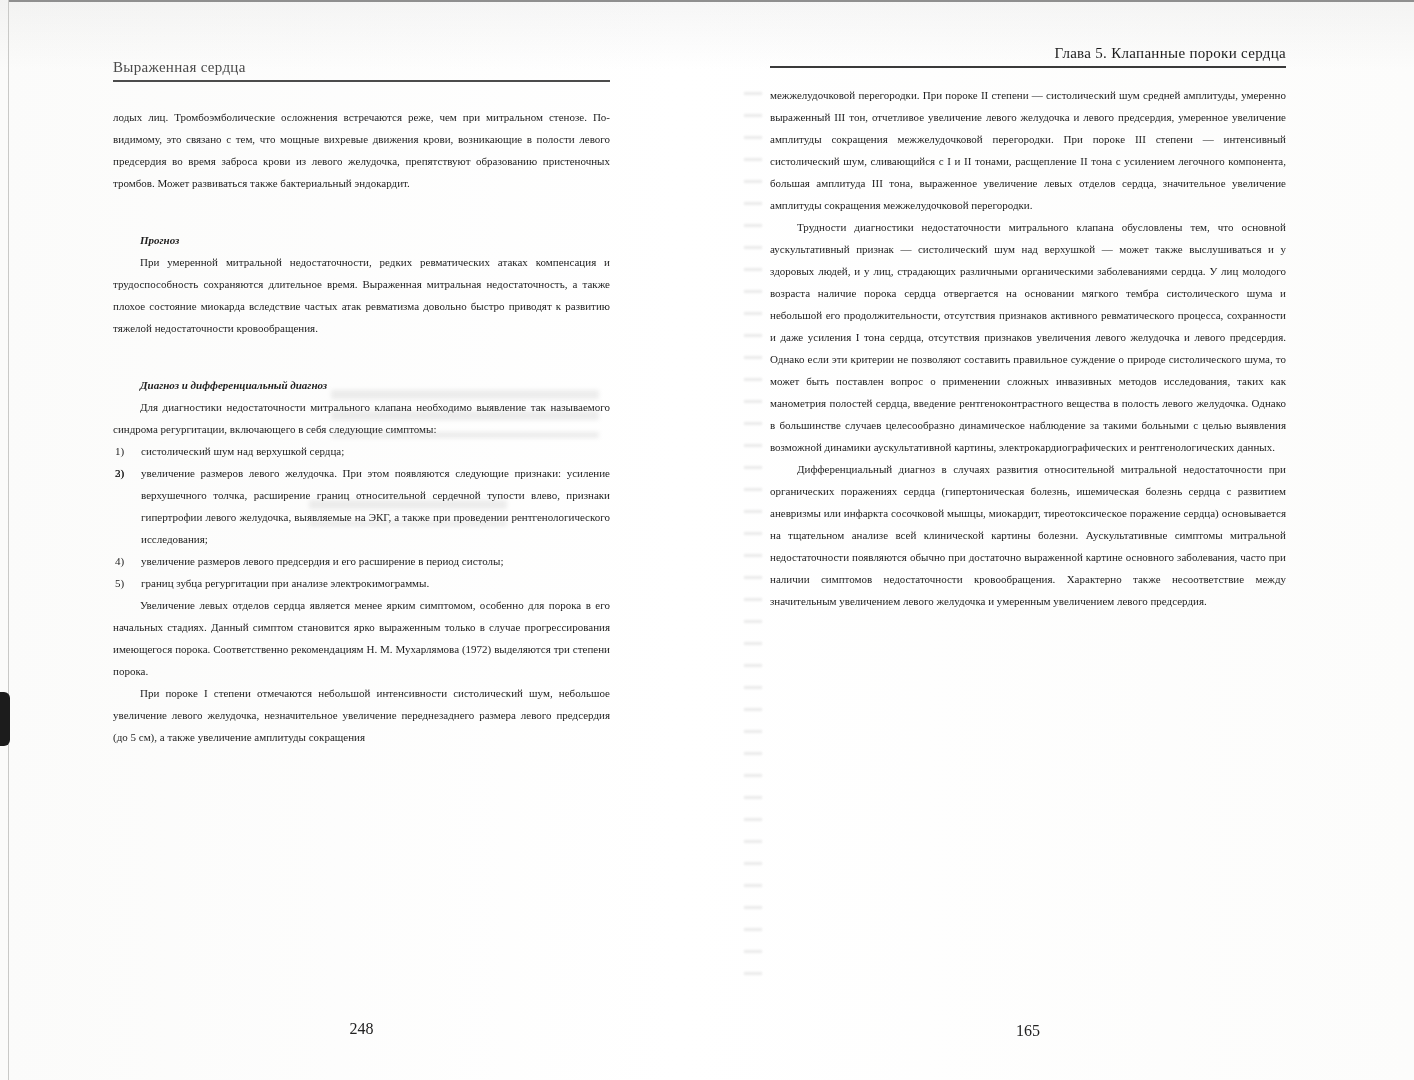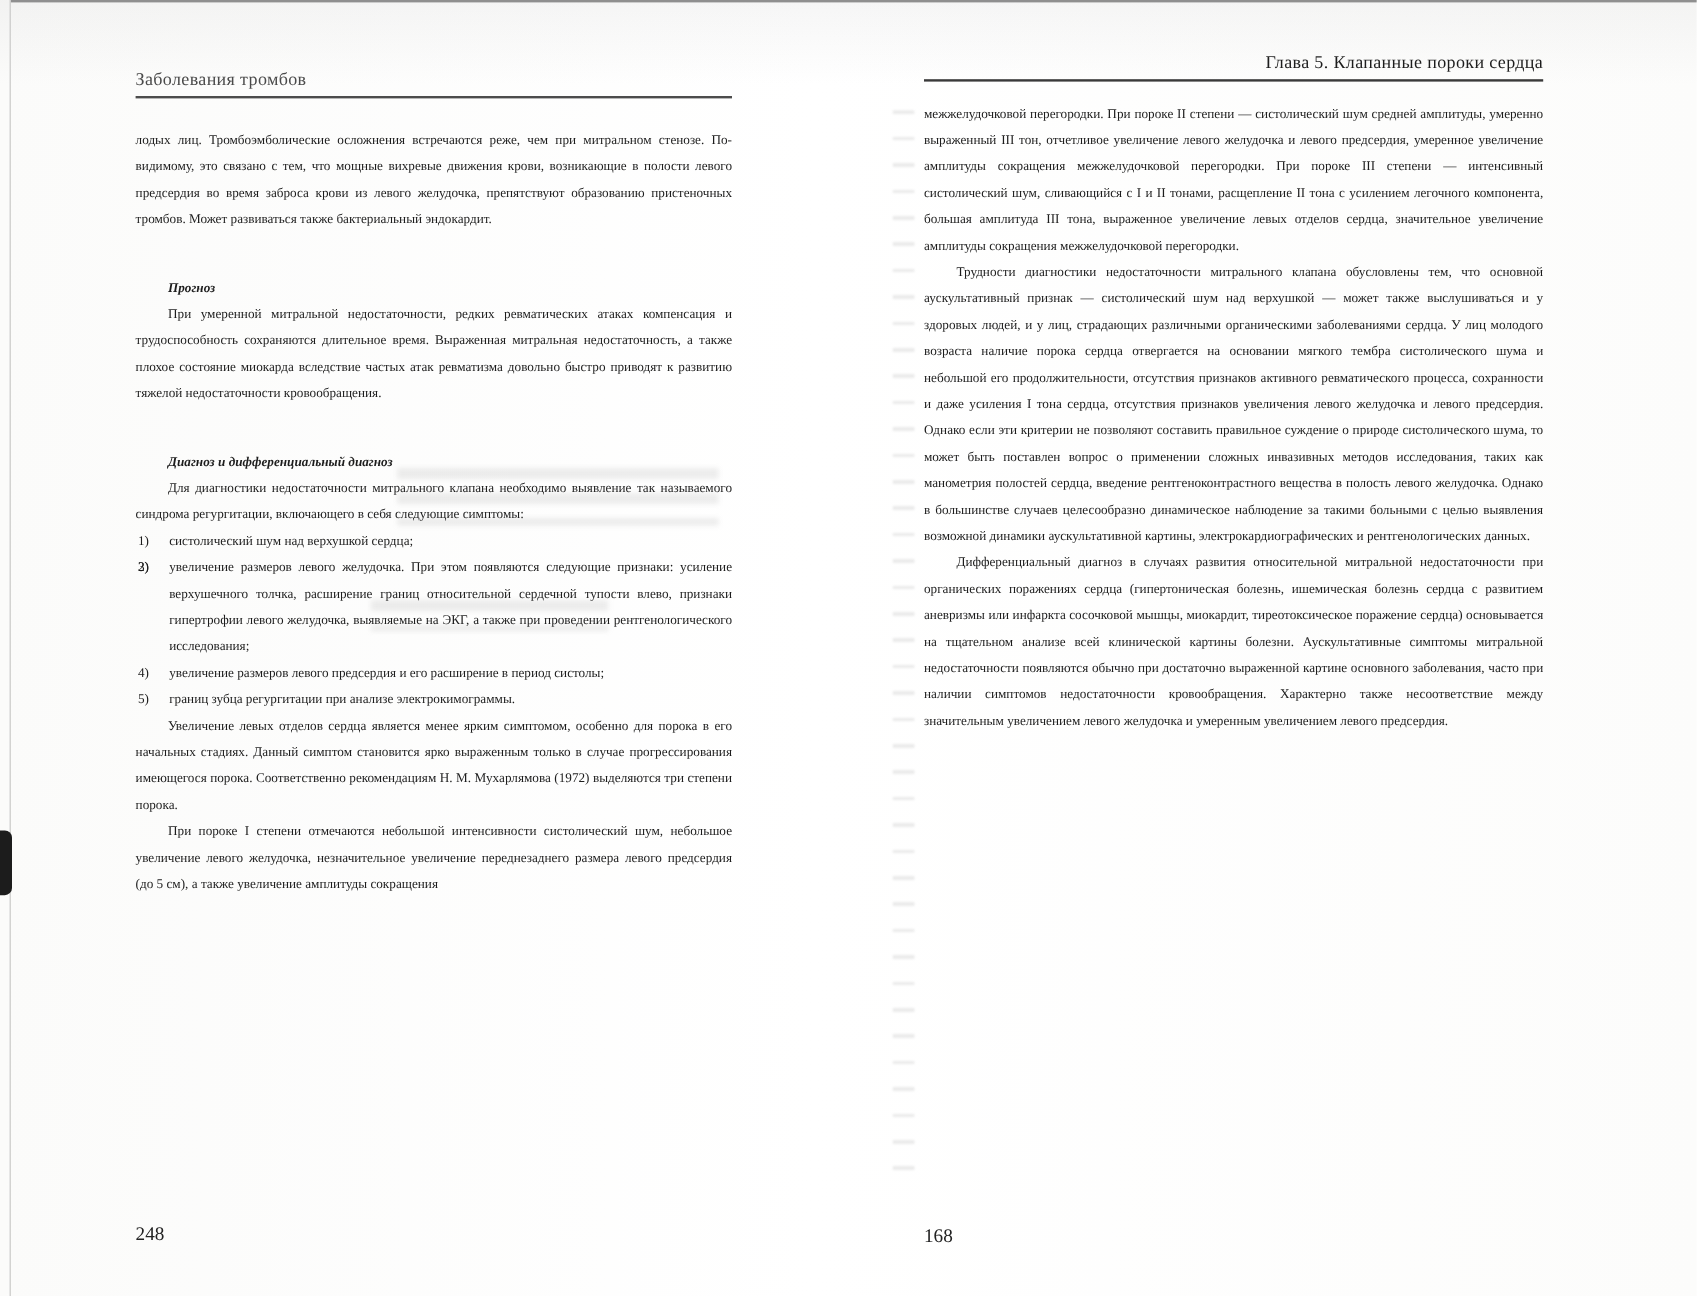--- a/index.html
+++ b/index.html
@@ -71,41 +71,41 @@
     text-indent: 27px;
     text-align: left;
   }
 
   .sym-list { margin: 0; }
   .sym-item { position: relative; padding-left: 28px; text-align: justify; }
   .sym-num  { position: absolute; left: 2px; top: 0; }
 
   .pagenum {
     position: absolute; left: 0; width: 100%;
-    text-align: left; font-size: 16px; color: #222;
+    text-align: center; font-size: 16px; color: #222;
   }
   .page-left  .pagenum { top: 962px; }
   .page-right .pagenum { top: 978px; }
 </style>
 </head>
 <body>
 
 <div class="spread">
 
   <div class="edge-top"></div>
   <div class="edge-left"></div>
   <div class="edge-blob"></div>
   <div class="gutter-marks"></div>
 
   <section class="page page-left">
     <div class="ghost ghost-1"></div>
     <div class="ghost ghost-2"></div>
 
     <header class="running-head head-left">
-      <span>Заболевания тромбов</span>
+      <span>Выраженная сердца</span>
     </header>
     <div class="head-rule head-rule-light"></div>
 
     <div class="page-body">
       <p class="para flush">лодых лиц. Тромбоэмболические осложнения встречаются реже, чем при митральном стенозе. По-видимому, это связано с тем, что мощные вихревые движения крови, возникающие в полости левого предсердия во время заброса крови из левого желудочка, препятствуют образованию пристеночных тромбов. Может развиваться также бактериальный эндокардит.</p>
 
       <p class="para heading">Прогноз</p>
       <p class="para indent">При умеренной митральной недостаточности, редких ревматических атаках компенсация и трудоспособность сохраняются длительное время. Выраженная митральная недостаточность, а также плохое состояние миокарда вследствие частых атак ревматизма довольно быстро приводят к развитию тяжелой недостаточности кровообращения.</p>
 
       <p class="para heading">Диагноз и дифференциальный диагноз</p>
@@ -145,16 +145,16 @@
       <span>Глава 5. Клапанные пороки сердца</span>
     </header>
     <div class="head-rule"></div>
 
     <div class="page-body">
       <p class="para flush">межжелудочковой перегородки. При пороке II степени — систолический шум средней амплитуды, умеренно выраженный III тон, отчетливое увеличение левого желудочка и левого предсердия, умеренное увеличение амплитуды сокращения межжелудочковой перегородки. При пороке III степени — интенсивный систолический шум, сливающийся с I и II тонами, расщепление II тона с усилением легочного компонента, большая амплитуда III тона, выраженное увеличение левых отделов сердца, значительное увеличение амплитуды сокращения межжелудочковой перегородки.</p>
       <p class="para indent">Трудности диагностики недостаточности митрального клапана обусловлены тем, что основной аускультативный признак — систолический шум над верхушкой — может также выслушиваться и у здоровых людей, и у лиц, страдающих различными органическими заболеваниями сердца. У лиц молодого возраста наличие порока сердца отвергается на основании мягкого тембра систолического шума и небольшой его продолжительности, отсутствия признаков активного ревматического процесса, сохранности и даже усиления I тона сердца, отсутствия признаков увеличения левого желудочка и левого предсердия. Однако если эти критерии не позволяют составить правильное суждение о природе систолического шума, то может быть поставлен вопрос о применении сложных инвазивных методов исследования, таких как манометрия полостей сердца, введение рентгеноконтрастного вещества в полость левого желудочка. Однако в большинстве случаев целесообразно динамическое наблюдение за такими больными с целью выявления возможной динамики аускультативной картины, электрокардиографических и рентгенологических данных.</p>
       <p class="para indent">Дифференциальный диагноз в случаях развития относительной митральной недостаточности при органических поражениях сердца (гипертоническая болезнь, ишемическая болезнь сердца с развитием аневризмы или инфаркта сосочковой мышцы, миокардит, тиреотоксическое поражение сердца) основывается на тщательном анализе всей клинической картины болезни. Аускультативные симптомы митральной недостаточности появляются обычно при достаточно выраженной картине основного заболевания, часто при наличии симптомов недостаточности кровообращения. Характерно также несоответствие между значительным увеличением левого желудочка и умеренным увеличением левого предсердия.</p>
     </div>
 
-    <div class="pagenum">168</div>
+    <div class="pagenum">165</div>
   </section>
 
 </div>
 
 </body></html>

